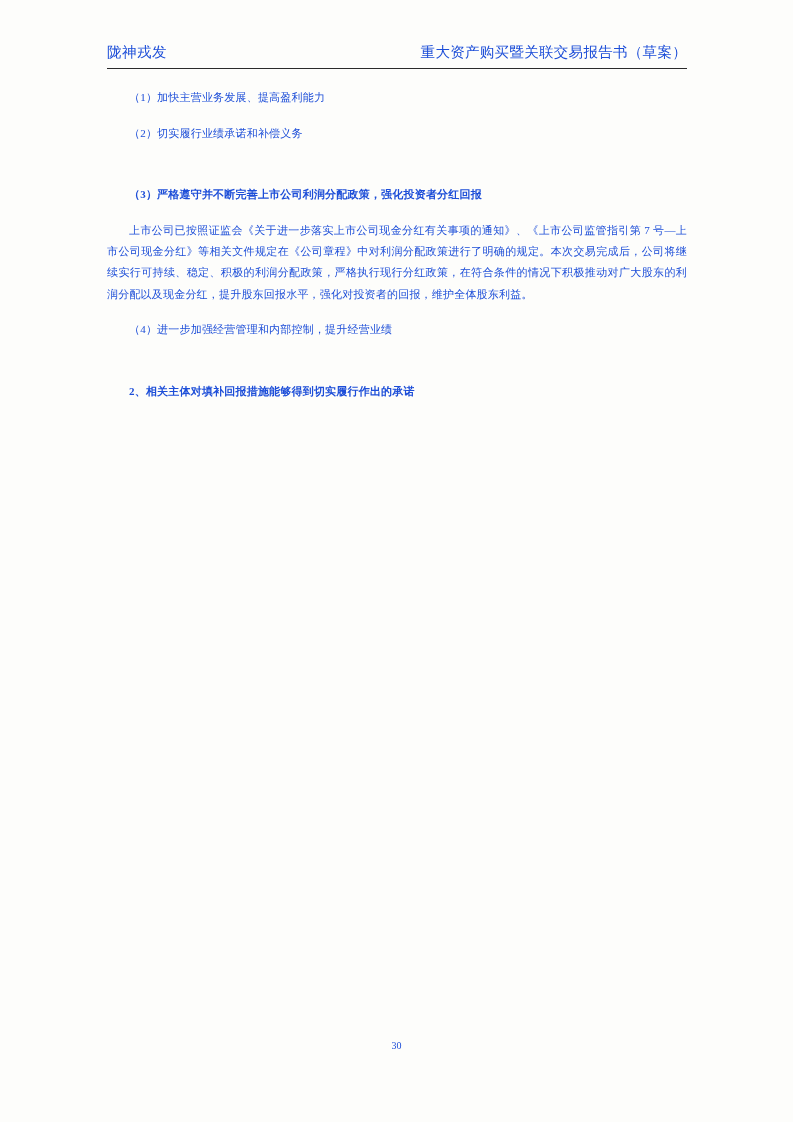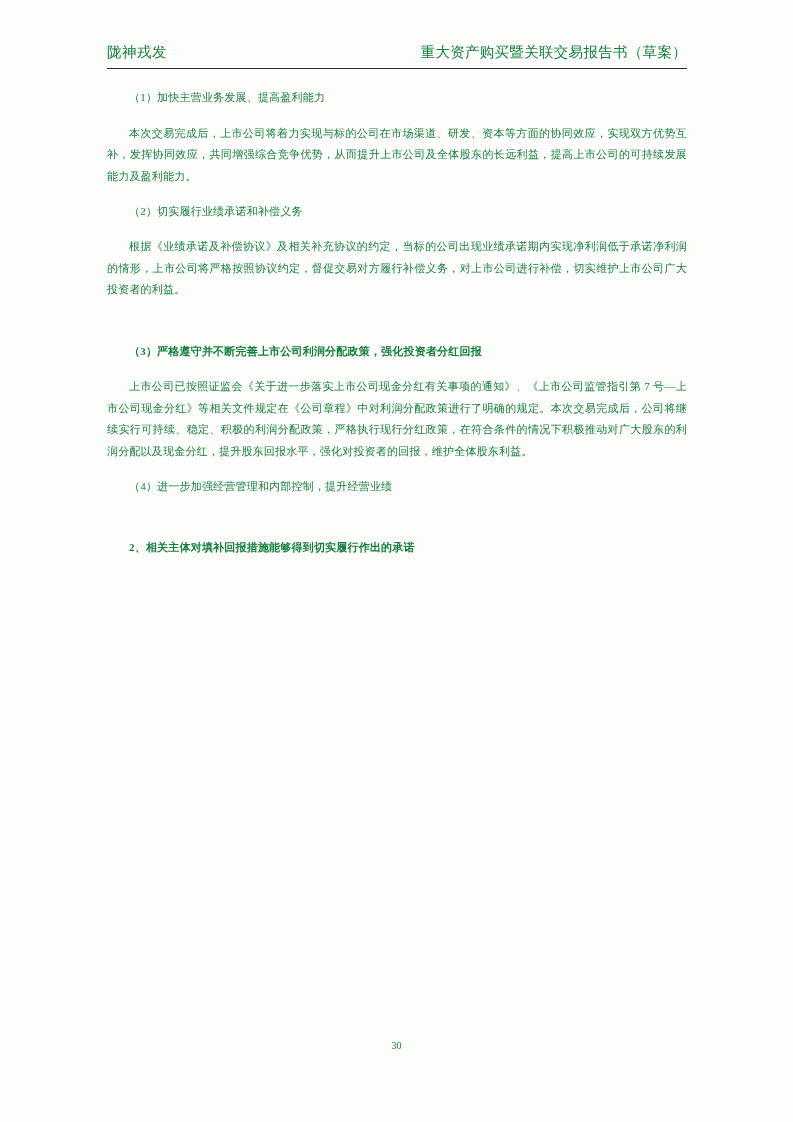--- a/index.html
+++ b/index.html
@@ -8,21 +8,21 @@
     background: #8a8a8a;
   }
   .page {
     width: 793px;
     height: 1122px;
     background: #fdfdfb;
     margin: 0 auto;
     position: relative;
     box-sizing: border-box;
     font-family: "Liberation Serif", "DejaVu Serif", serif;
-    color: #15803d;
+    color: #1d4ed8;
     overflow: hidden;
   }
   .content {
     position: absolute;
     left: 107px;
     top: 42px;
     width: 580px;
   }
   .header {
     display: flex;
@@ -71,23 +71,21 @@
 <div class="page">
   <div class="content">
 
     <div class="header">
       <div class="header-left">陇神戎发</div>
       <div class="header-right">重大资产购买暨关联交易报告书（草案）</div>
     </div>
     <div class="rule"></div>
 
     <p>（1）加快主营业务发展、提高盈利能力</p>
-    <p>本次交易完成后，上市公司将着力实现与标的公司在市场渠道、研发、资本等方面的协同效应，实现双方优势互补，发挥协同效应，共同增强综合竞争优势，从而提升上市公司及全体股东的长远利益，提高上市公司的可持续发展能力及盈利能力。</p>
     <p>（2）切实履行业绩承诺和补偿义务</p>
-    <p>根据《业绩承诺及补偿协议》及相关补充协议的约定，当标的公司出现业绩承诺期内实现净利润低于承诺净利润的情形，上市公司将严格按照协议约定，督促交易对方履行补偿义务，对上市公司进行补偿，切实维护上市公司广大投资者的利益。</p>
     <p class="bold">（3）严格遵守并不断完善上市公司利润分配政策，强化投资者分红回报</p>
     <p>上市公司已按照证监会《关于进一步落实上市公司现金分红有关事项的通知》、《上市公司监管指引第 7 号—上市公司现金分红》等相关文件规定在《公司章程》中对利润分配政策进行了明确的规定。本次交易完成后，公司将继续实行可持续、稳定、积极的利润分配政策，严格执行现行分红政策，在符合条件的情况下积极推动对广大股东的利润分配以及现金分红，提升股东回报水平，强化对投资者的回报，维护全体股东利益。</p>
     <p>（4）进一步加强经营管理和内部控制，提升经营业绩</p>
     <p class="bold">2、相关主体对填补回报措施能够得到切实履行作出的承诺</p>
 
   </div>
 
   <div class="pagenum">30</div>
 </div>
 

